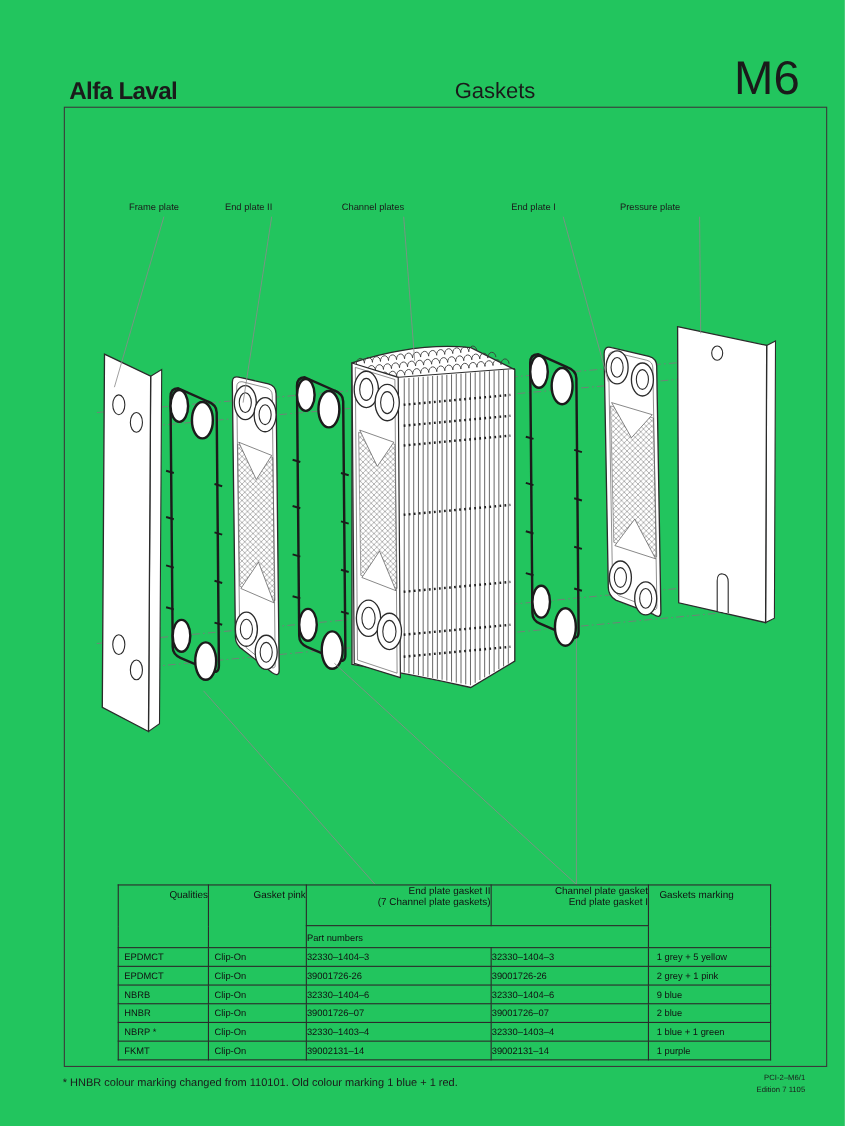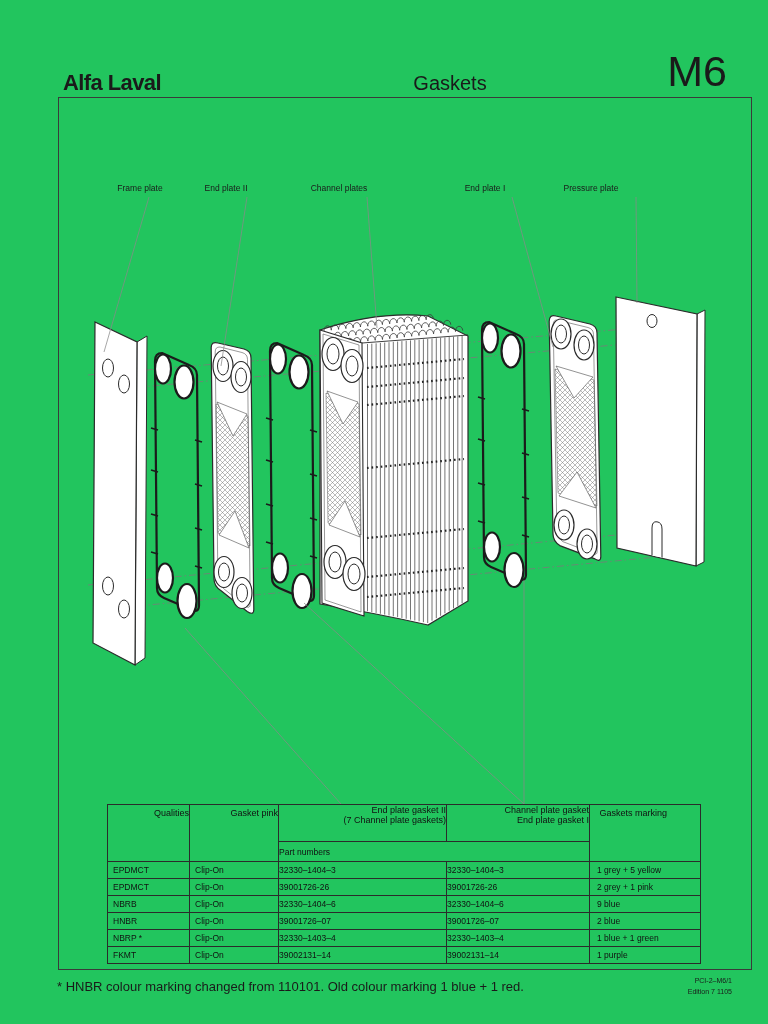--- a/index.html
+++ b/index.html
@@ -14,21 +14,21 @@
                font-size:8.5px;color:#111;}
   .parts-table td,.parts-table th{border:1px solid #2b2b2b;font-weight:400;padding:0 0 0 5px;
                white-space:nowrap;overflow:hidden;}
   .parts-table th{vertical-align:top;text-align:right;padding-top:3px;font-size:9px;}
   th.c,td.c{padding:0;}
   tr.hdr{height:37px;}
   tr.pn{height:20px;}
   tr.datarow{height:17px;}
   td.colr{padding-left:7px;}
   .wrap2{white-space:normal;width:72px;line-height:1.25;}
-  .footnote{position:absolute;left:57px;top:979px;font-size:13px;}
+  .footnote{position:absolute;left:57px;top:979px;font-size:10px;}
   .docref{position:absolute;right:57px;top:976px;font-size:7px;text-align:right;line-height:1.5;}
 </style>
 </head>
 <body>
 
 <div class="page">
 
   <div class="logo">Alfa Laval</div>
   <div class="doc-title">Gaskets</div>
   <div class="model-code">M6</div>

